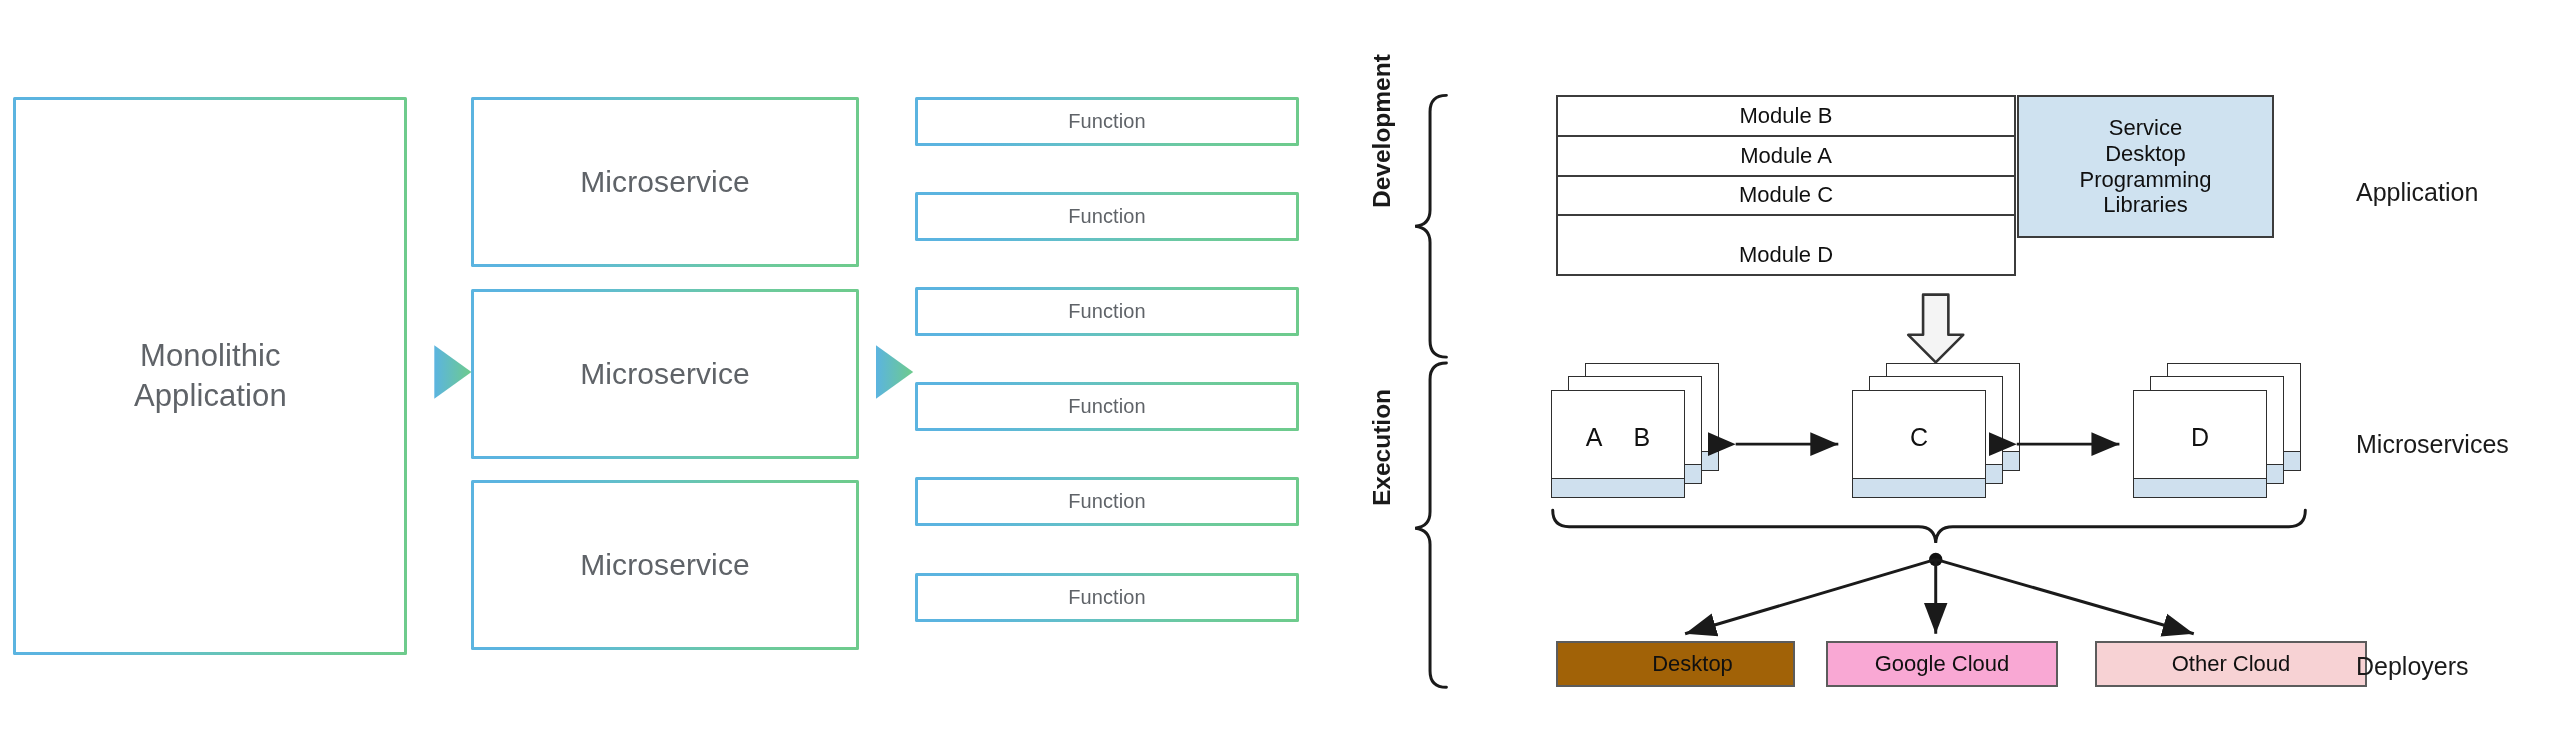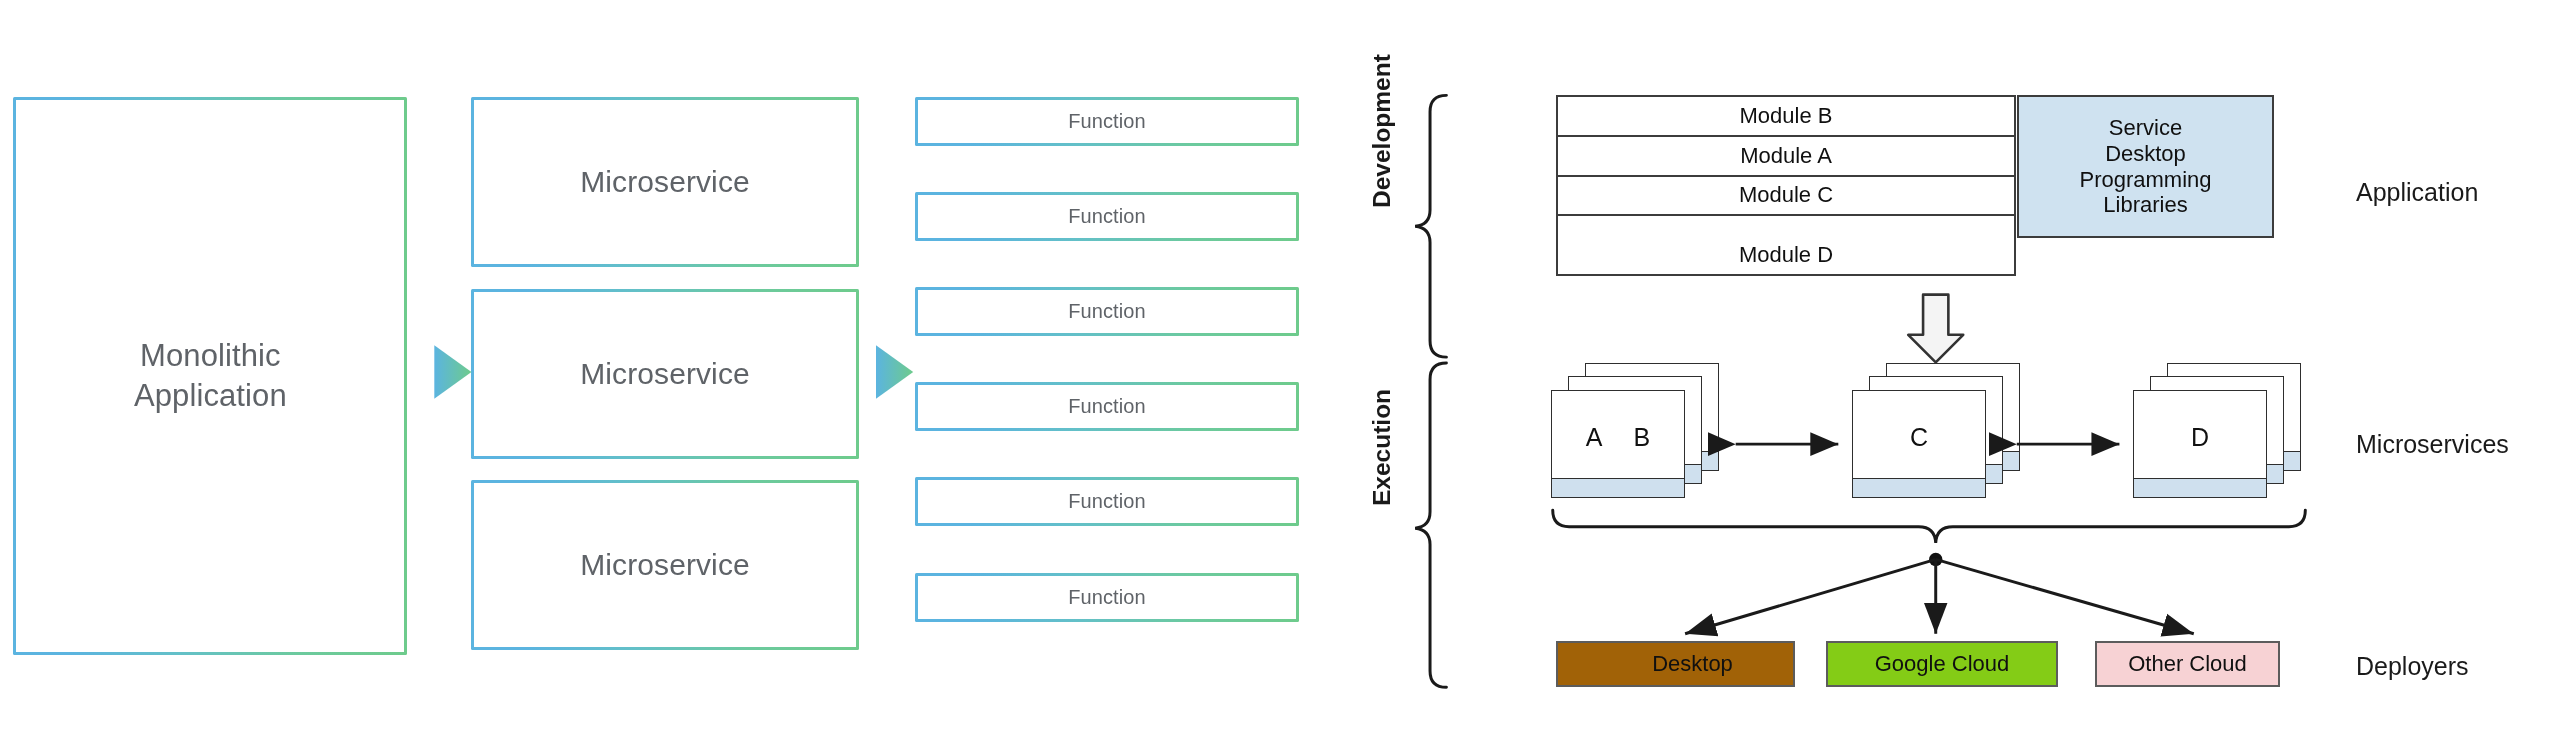--- a/index.html
+++ b/index.html
@@ -207,24 +207,24 @@
       <div class="bar"></div>
       <div class="glyph">
         <span>D</span>
       </div>
     </div>
   </div>
 
   <div class="dep-box" style="left:1556px;top:641px;width:239px;height:46px;background:#a16207;padding-left:34px;">
     <span>Desktop</span>
   </div>
-  <div class="dep-box" style="left:1826px;top:641px;width:232px;height:46px;background:#84cc16;">
+  <div class="dep-box" style="left:1826px;top:641px;width:232px;height:46px;background:#f9a8d4;">
     <span>Google Cloud</span>
   </div>
-  <div class="dep-box" style="left:2095px;top:641px;width:185px;height:46px;background:#f7d2d4;">
+  <div class="dep-box" style="left:2095px;top:641px;width:272px;height:46px;background:#f7d2d4;">
     <span>Other Cloud</span>
   </div>
 
   <div class="sw-label" style="left:2356px;top:178px;">Application</div>
   <div class="sw-label" style="left:2356px;top:430px;">Microservices</div>
   <div class="sw-label" style="left:2356px;top:652px;">Deployers</div>
 
   <div class="vert-label" style="left:1368px;top:208px;">Development</div>
   <div class="vert-label" style="left:1368px;top:506px;">Execution</div>
 

